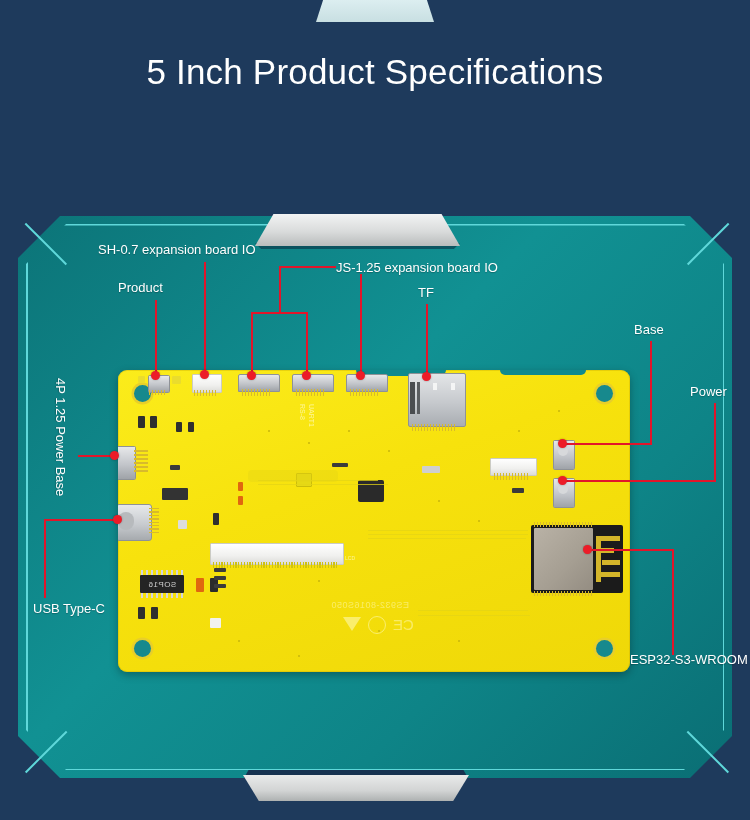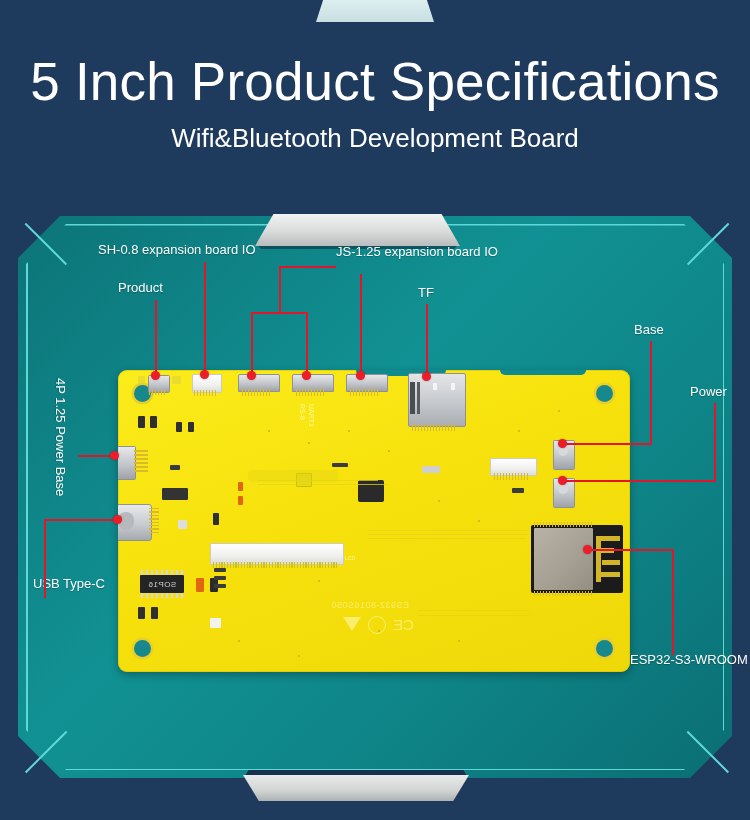--- a/index.html
+++ b/index.html
@@ -13,21 +13,21 @@
   
   #top-tab{
     position:absolute;left:316px;top:0;width:118px;height:22px;
     background:linear-gradient(180deg,#dceef0 0%,#c8dfe2 100%);
     clip-path:polygon(6% 0%, 94% 0%, 100% 100%, 0% 100%);
   }
 
   
   #header{position:absolute;left:0;top:52px;width:750px;text-align:center;}
   #title{
-    color:#ffffff;font-size:53px;font-weight:400;letter-spacing:.2px;
+    color:#ffffff;font-size:35px;font-weight:400;letter-spacing:.2px;
     line-height:1.15;white-space:nowrap;
   }
   #subtitle{
     color:#ffffff;font-size:26px;font-weight:400;margin-top:10px;
     white-space:nowrap;
   }
 
   
   #stage{
     position:absolute;left:18px;top:216px;width:714px;height:562px;
@@ -127,21 +127,20 @@
     transform-origin:left top;transform:rotate(90deg);
   }
 </style>
 </head>
 <body>
 
 <div id="top-tab"></div>
 
 <div id="header">
   <div id="title">5 Inch Product Specifications</div>
-  <div id="subtitle">Wifi&amp;Bluetooth Development Board</div>
 </div>
 
 <div id="stage"></div>
 <div id="stage-inner-border"></div>
 <div class="stage-chamfer" id="ch-tl"></div>
 <div class="stage-chamfer" id="ch-tr"></div>
 <div class="stage-chamfer" id="ch-bl"></div>
 <div class="stage-chamfer" id="ch-br"></div>
 <div id="stage-tab-top-shadow"></div>
 <div id="stage-tab-top"></div>
@@ -287,25 +286,25 @@
   <div class="via" style="left:120px;top:270px;"></div>
   <div class="via" style="left:180px;top:285px;"></div>
   <div class="via" style="left:400px;top:60px;"></div>
   <div class="via" style="left:440px;top:40px;"></div>
 </div>
 
 <div class="lbl" style="left:118px;top:280px;">Product</div>
 <div class="leader lead-v" style="left:155px;top:300px;height:76px;"></div>
 <div class="dot" style="left:151px;top:371px;"></div>
 
-<div class="lbl" style="left:98px;top:242px;">SH-0.8 expansion board IO</div>
+<div class="lbl" style="left:98px;top:242px;">SH-0.7 expansion board IO</div>
 <div class="leader lead-v" style="left:204px;top:262px;height:113px;"></div>
 <div class="dot" style="left:200px;top:370px;"></div>
 
-<div class="lbl" style="left:336px;top:244px;">JS-1.25 expansion board IO</div>
+<div class="lbl" style="left:336px;top:260px;">JS-1.25 expansion board IO</div>
 
 <div class="leader lead-h" style="left:279px;top:266px;width:57px;"></div>
 
 <div class="leader lead-v" style="left:279px;top:266px;height:47px;"></div>
 
 <div class="leader lead-h" style="left:251px;top:312px;width:56px;"></div>
 <div class="leader lead-v" style="left:251px;top:312px;height:64px;"></div>
 <div class="leader lead-v" style="left:306px;top:312px;height:64px;"></div>
 <div class="dot" style="left:247px;top:371px;"></div>
 <div class="dot" style="left:302px;top:371px;"></div>
@@ -329,16 +328,16 @@
 
 <div class="lbl" style="left:630px;top:652px;">ESP32-S3-WROOM</div>
 <div class="leader lead-h" style="left:587px;top:549px;width:86px;"></div>
 <div class="leader lead-v" style="left:672px;top:549px;height:106px;"></div>
 <div class="dot" style="left:583px;top:545px;"></div>
 
 <div class="lbl lbl-rot" style="left:68px;top:378px;">4P 1.25 Power Base</div>
 <div class="leader lead-h" style="left:78px;top:455px;width:36px;"></div>
 <div class="dot" style="left:110px;top:451px;"></div>
 
-<div class="lbl" style="left:33px;top:576px;">USB Type-C</div>
+<div class="lbl" style="left:33px;top:601px;">USB Type-C</div>
 <div class="leader lead-h" style="left:44px;top:519px;width:73px;"></div>
 <div class="leader lead-v" style="left:44px;top:519px;height:79px;"></div>
 <div class="dot" style="left:113px;top:515px;"></div>
 
 </body></html>

